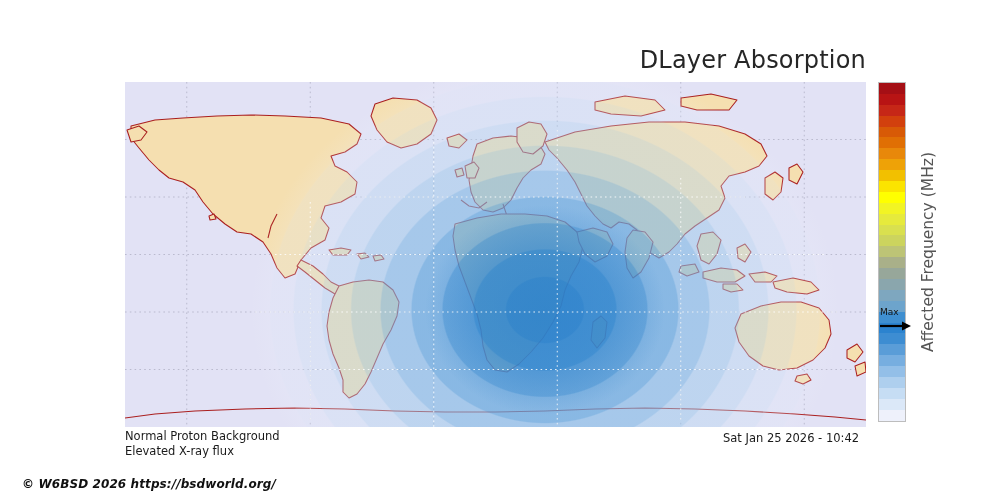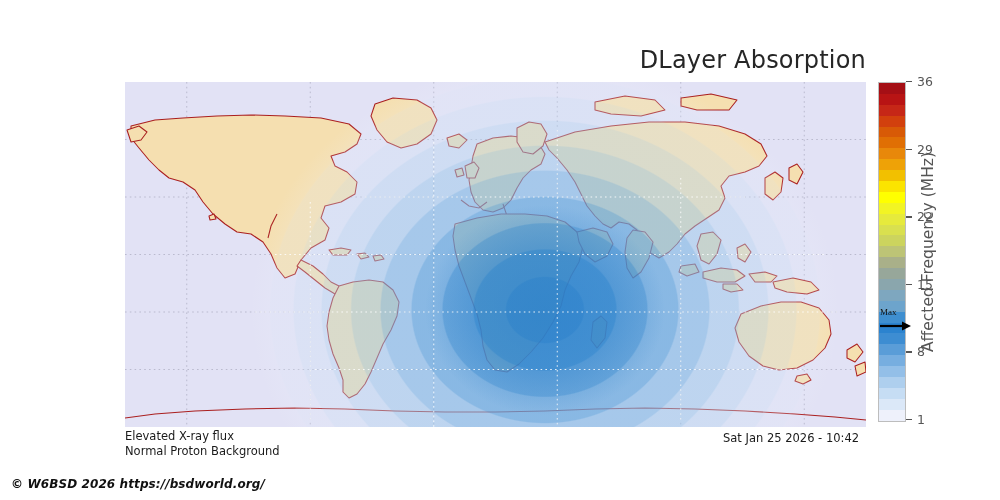--- a/index.html
+++ b/index.html
@@ -40,34 +40,34 @@
   .cbar-ticks{position:absolute;left:906px;top:82px;height:340px;width:60px;}
   .tick{position:absolute;left:0;width:60px;height:1px;}
   .tick i{position:absolute;left:0;top:-1px;width:6px;height:1.4px;background:#555;display:block;}
   .tick span{position:absolute;left:11px;top:-8px;font-size:12.5px;color:#555;line-height:15px;}
   .cbar-label{
     position:absolute;left:915px;top:82px;width:340px;height:26px;
     transform-origin:0 0;transform:rotate(-90deg) translate(-340px,0);
     text-align:center;font-size:15.5px;color:#555;line-height:26px;
   }
   .maxmark{position:absolute;left:879px;top:307px;width:44px;height:30px;pointer-events:none;}
-  .maxmark .mx-txt{position:absolute;left:1px;top:0px;font-size:9px;color:#111;line-height:10px;font-family:Liberation Serif, serif;}
+  .maxmark .mx-txt{position:absolute;left:1px;top:0px;font-size:9px;color:#111;line-height:10px;}
   .maxmark .mx-arrow{position:absolute;left:1px;top:13px;}
 
   
   .cap-left{
     position:absolute;left:125px;top:429px;font-size:11.5px;color:#1a1a1a;
     line-height:15px;
   }
   .cap-right{
     position:absolute;left:723px;top:431px;font-size:11.5px;color:#1a1a1a;
     line-height:15px;
   }
   .footer{
-    position:absolute;left:11px;top:477px;font-size:12px;color:#111;
+    position:absolute;left:22px;top:477px;font-size:12px;color:#111;
     font-style:italic;font-weight:bold;letter-spacing:.1px;
   }
 </style>
 </head>
 <body>
 
 <div id="root">
 
   <div class="title">DLayer Absorption</div>
 
@@ -253,58 +253,32 @@
       <div class="cbar-seg" style="height: 10.9032px; background: rgb(61, 141, 210);"></div>
       <div class="cbar-seg" style="height: 10.9032px; background: rgb(90, 157, 216);"></div>
       <div class="cbar-seg" style="height: 10.9032px; background: rgb(119, 174, 224);"></div>
       <div class="cbar-seg" style="height: 10.9032px; background: rgb(147, 191, 232);"></div>
       <div class="cbar-seg" style="height: 10.9032px; background: rgb(174, 207, 238);"></div>
       <div class="cbar-seg" style="height: 10.9032px; background: rgb(198, 221, 244);"></div>
       <div class="cbar-seg" style="height: 10.9032px; background: rgb(219, 232, 248);"></div>
       <div class="cbar-seg" style="height: 10.9032px; background: rgb(238, 241, 251);"></div>
     </div>
 
-  <div class="cbar-ticks" id="cbar-ticks">
-      <div class="tick" style="top: 0px;">
-        <i></i>
-        <span>36</span>
-      </div>
-      <div class="tick" style="top: 67.6px;">
-        <i></i>
-        <span>29</span>
-      </div>
-      <div class="tick" style="top: 135.2px;">
-        <i></i>
-        <span>22</span>
-      </div>
-      <div class="tick" style="top: 202.8px;">
-        <i></i>
-        <span>15</span>
-      </div>
-      <div class="tick" style="top: 270.4px;">
-        <i></i>
-        <span>8</span>
-      </div>
-      <div class="tick" style="top: 338px;">
-        <i></i>
-        <span>1</span>
-      </div>
-    </div>
 
   <div class="cbar-label">Affected Frequency (MHz)</div>
 
   <div class="maxmark">
     <span class="mx-txt">Max</span>
     <svg class="mx-arrow" width="32" height="12" viewBox="0 0 32 12">
       <line x1="0" y1="6" x2="23" y2="6" stroke="#000" stroke-width="2.2"></line>
       <polygon points="22,1.5 31,6 22,10.5" fill="#000"></polygon>
     </svg>
   </div>
 
   <div class="cap-left">
+    <div>Normal Proton Background</div>
     <div>Elevated X-ray flux</div>
-    <div>Normal Proton Background</div>
   </div>
 
   <div class="cap-right">Sat Jan 25 2026 - 10:42</div>
 
   <div class="footer">© W6BSD 2026 https://bsdworld.org/</div>
 </div>
 
 </body></html>

